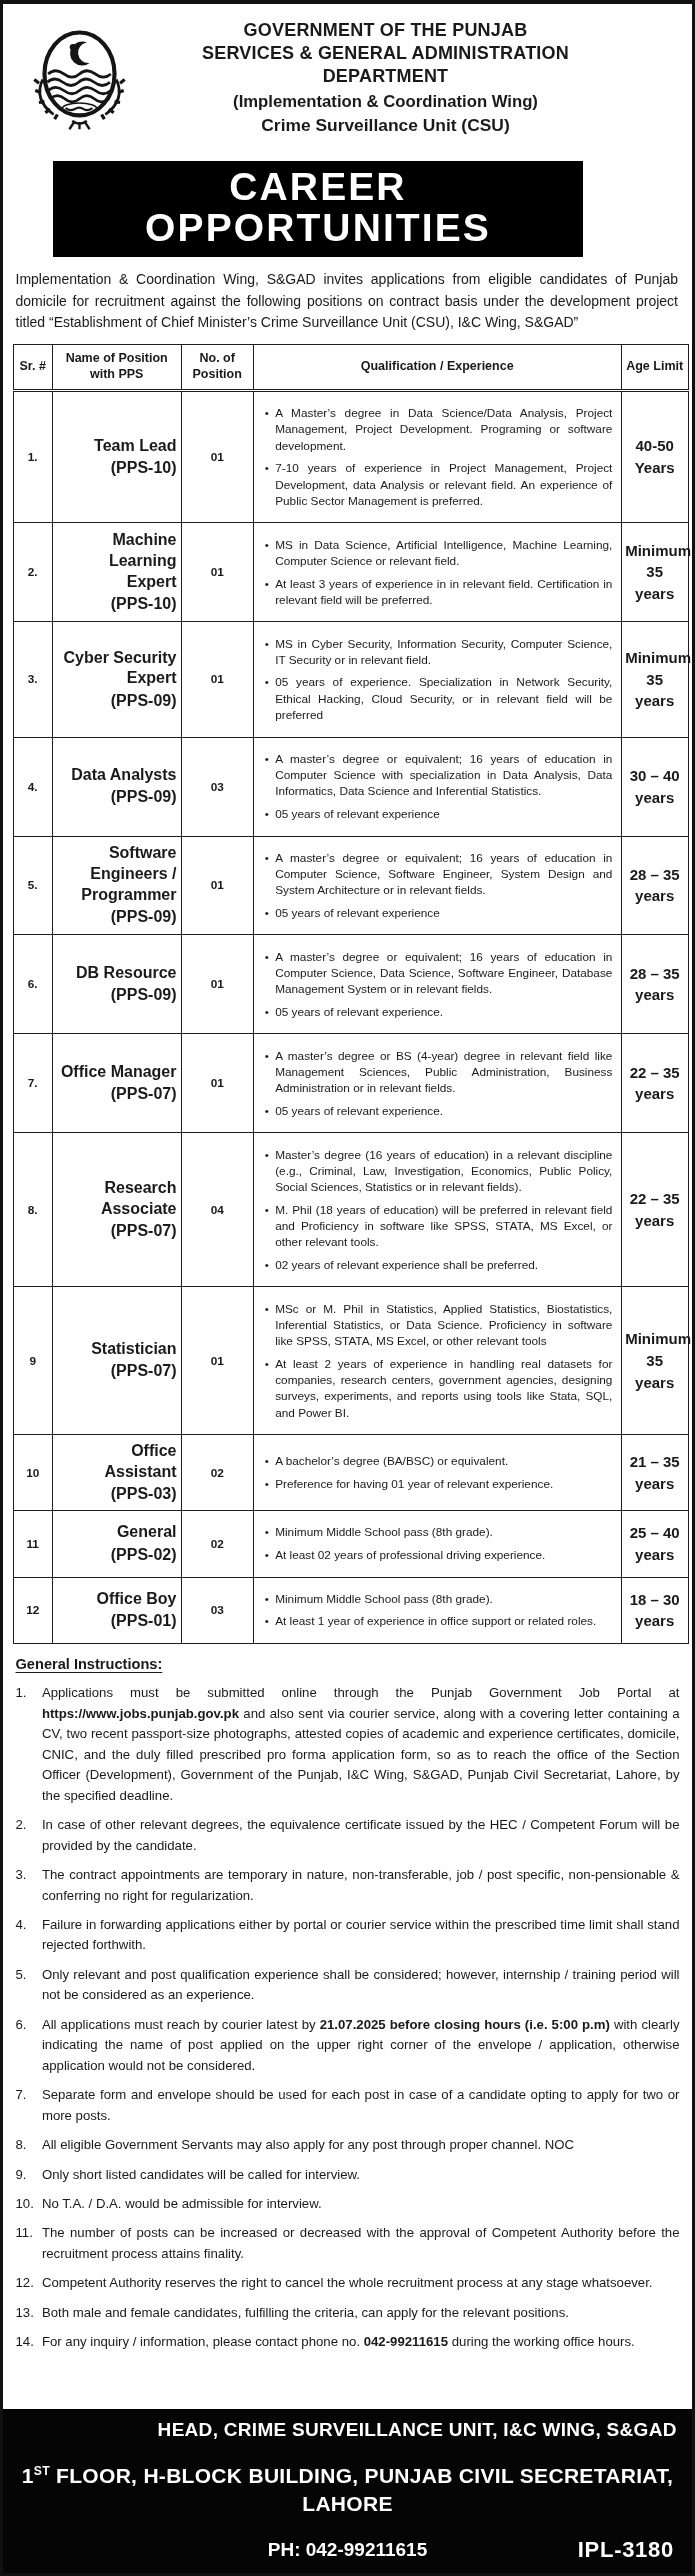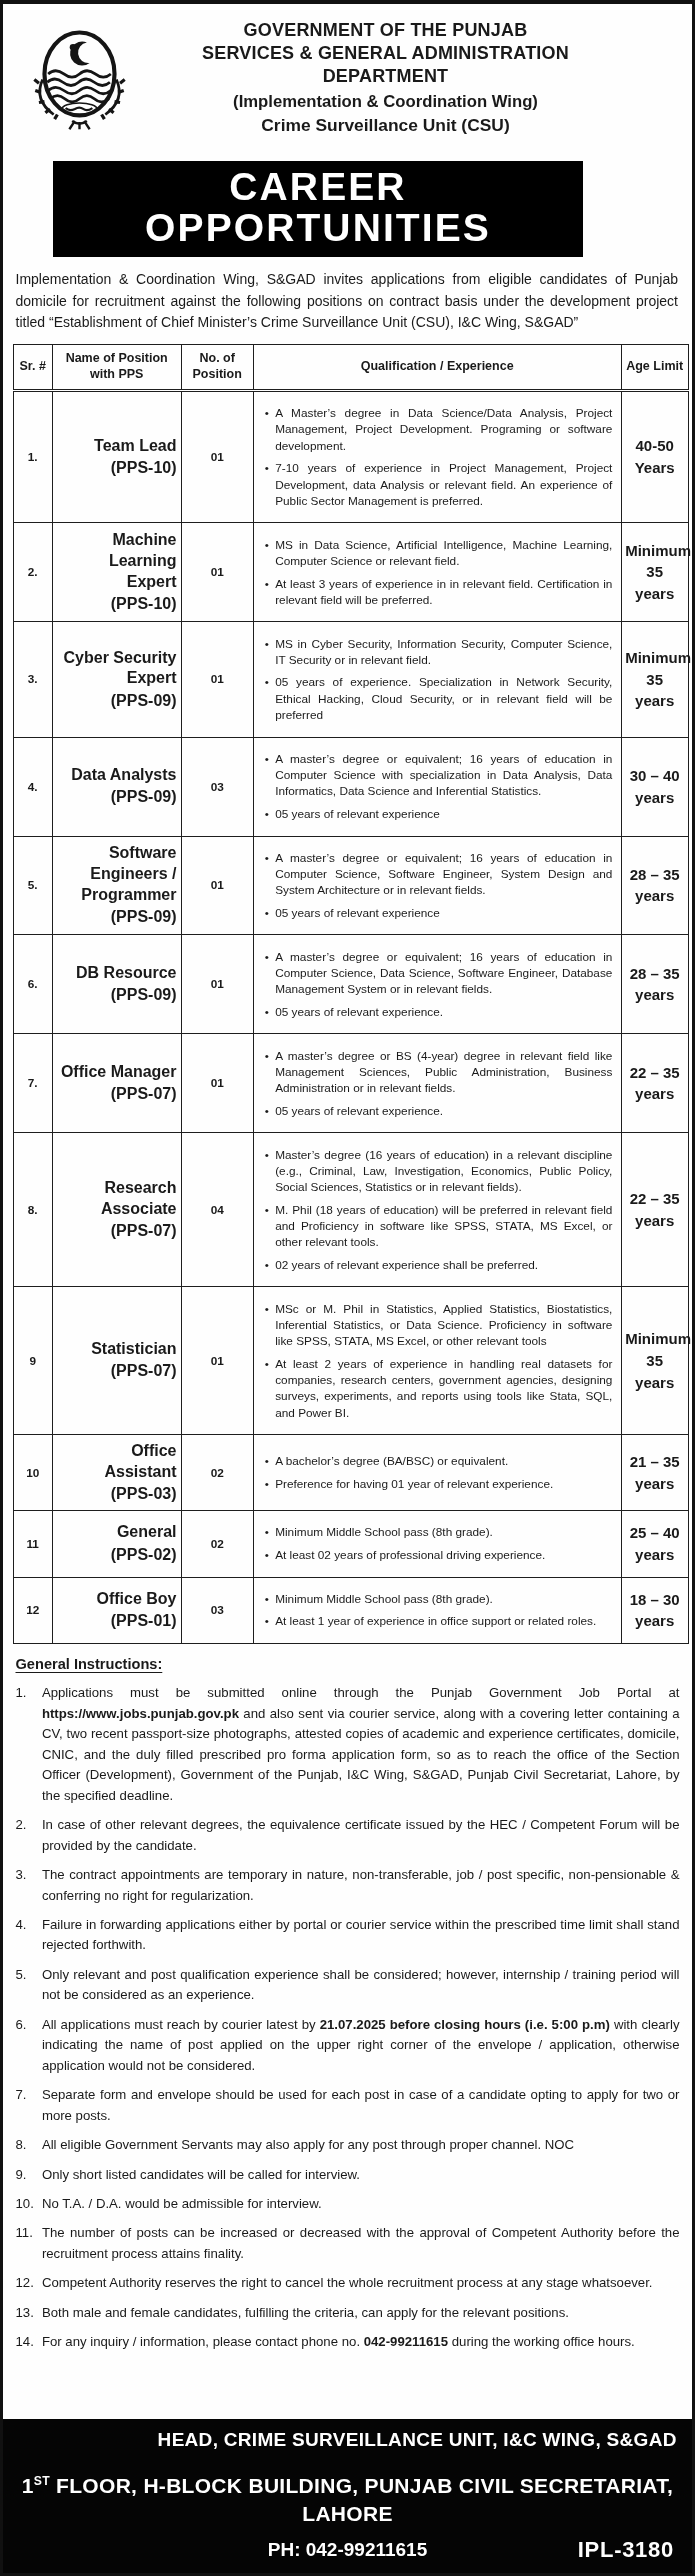--- a/index.html
+++ b/index.html
@@ -114,21 +114,21 @@
   .footer {
     margin-top: auto;
     background: #050505;
     color: #fff;
     padding: 8.3px 15.3px 9.7px;
     min-height: 90px;
   }
   .footer .f-line1 { text-align: right; font-weight: 700; font-size: 19px; line-height: 1.3; letter-spacing: 0.3px; }
   .footer .f-line2 { text-align: center; font-weight: 700; font-size: 21px; line-height: 1.3; letter-spacing: 0.3px; margin-top: 20px; }
   .footer .f-line2 sup { font-size: 58%; }
-  .footer .f-line3 { position: relative; margin-top: 10px; min-height: 26.4px; }
+  .footer .f-line3 { position: relative; margin-top: 20px; min-height: 26.4px; }
   .footer .f-phone {
     position: absolute; left: 0; right: 0;
     text-align: center; font-weight: 700; font-size: 19px; line-height: 26.4px;
   }
   .footer .f-ref {
     position: absolute; right: 2.8px; top: 0;
     font-weight: 700; font-size: 22px; line-height: 26.4px; letter-spacing: 0.7px;
   }
 </style>
 </head>

